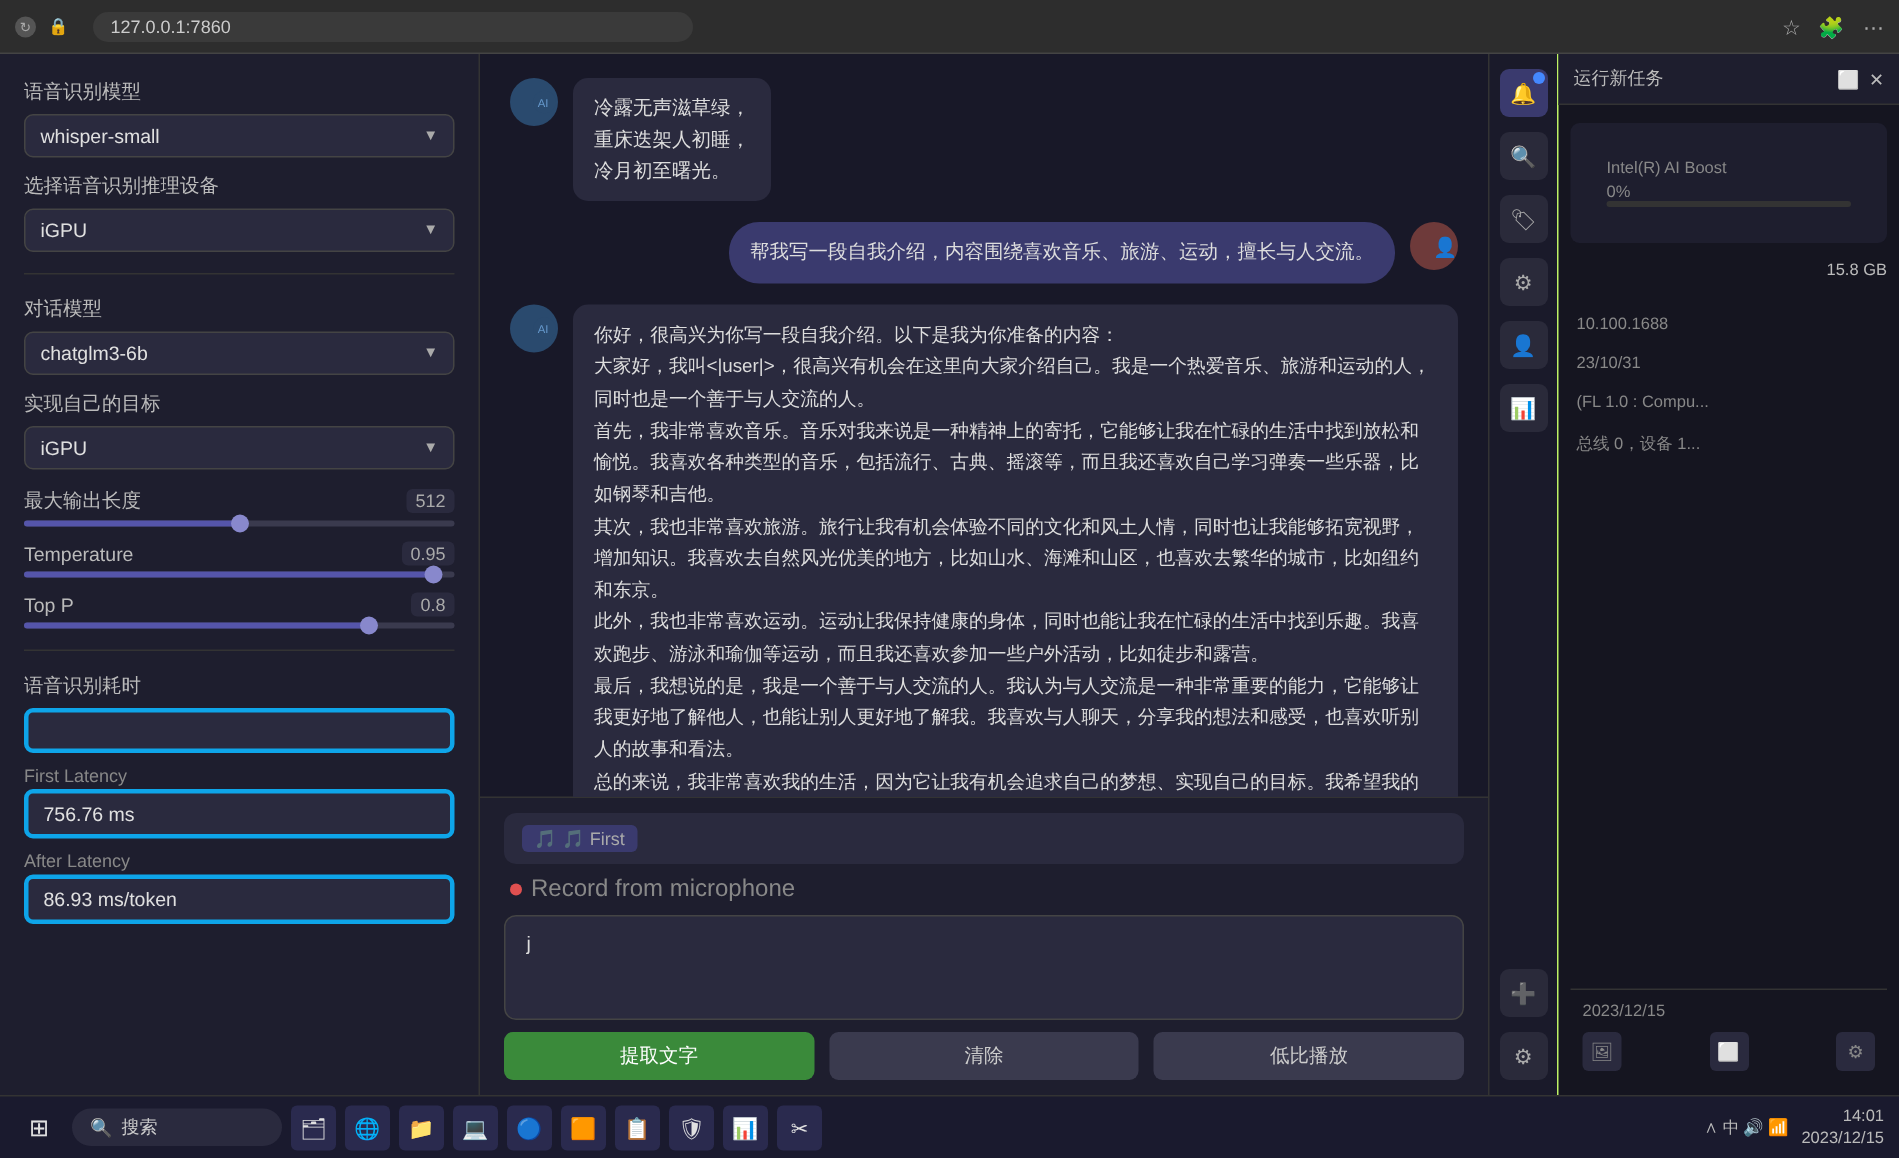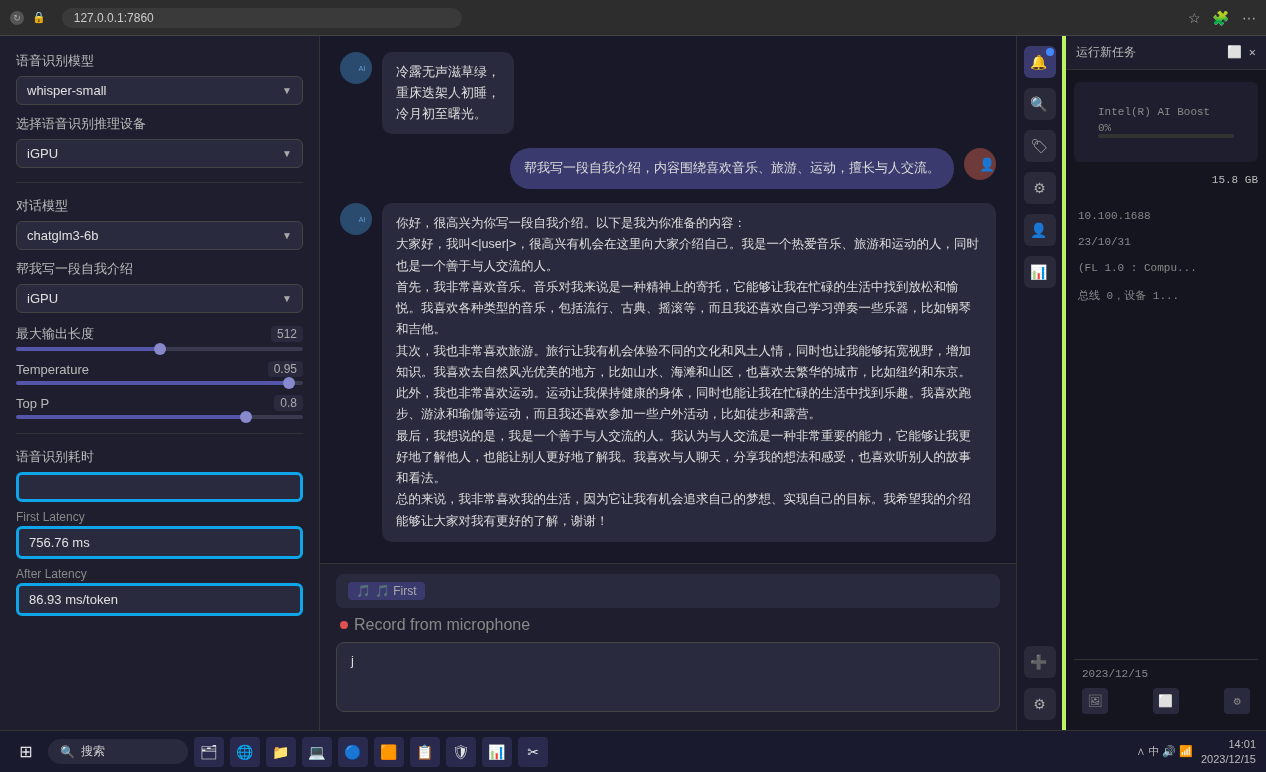--- a/index.html
+++ b/index.html
@@ -274,29 +274,28 @@
       content: '';
       width: 8px; height: 8px;
       background: #4488ff;
       border-radius: 50%;
       position: absolute;
       top: 2px; right: 2px;
     }
 
     
     .far-right {
-      width: 204px;
+      width: 228px;
       background: #151520;
-      border-left: 4px solid #bef264;
+      border-left: 1px solid #bef264;
       display: flex;
       flex-direction: column;
       padding: 0;
       font-size: 12px;
       color: #aaa;
-      font-family: Liberation Mono, monospace;
     }
     .far-right-header {
       background: #1e1e2e;
       padding: 8px 10px;
       font-size: 12px;
       color: #bbb;
       display: flex;
       justify-content: space-between;
       align-items: center;
       border-bottom: 1px solid #333;
@@ -435,21 +434,21 @@
     </div>
 
     <div class="divider"></div>
 
     <div class="section-label">对话模型</div>
     <div class="select-box">
       <span>chatglm3-6b</span>
       <span class="arrow">▼</span>
     </div>
 
-    <div class="section-label" style="margin-top:10px;">帮我写一段自我介绍</div>
+    <div class="section-label" style="margin-top:10px;">实现自己的目标</div>
     <div class="select-box">
       <span>iGPU</span>
       <span class="arrow">▼</span>
     </div>
 
     <div class="slider-row" style="margin-top:12px;">
       <span class="slider-label">最大输出长度</span>
       <span class="slider-value">512</span>
     </div>
     <div class="slider-track">
@@ -542,20 +541,25 @@
       </div>
       <div class="record-row" style="margin-bottom:8px; padding-left:4px;">
         <div class="record-dot"></div>
         <span>Record from microphone</span>
       </div>
 
       <div class="text-input-box">
         <span>j</span>
       </div>
 
+      <div class="bottom-buttons">
+        <button class="btn-green">提取文字</button>
+        <button class="btn-gray">清除</button>
+        <button class="btn-gray">低比播放</button>
+      </div>
     </div>
   </div>
 
   <div class="right-sidebar">
     <div class="sidebar-icon blue-dot active">🔔</div>
     <div class="sidebar-icon">🔍</div>
     <div class="sidebar-icon">🏷</div>
     <div class="sidebar-icon">⚙</div>
     <div class="sidebar-icon">👤</div>
     <div class="sidebar-icon">📊</div>

